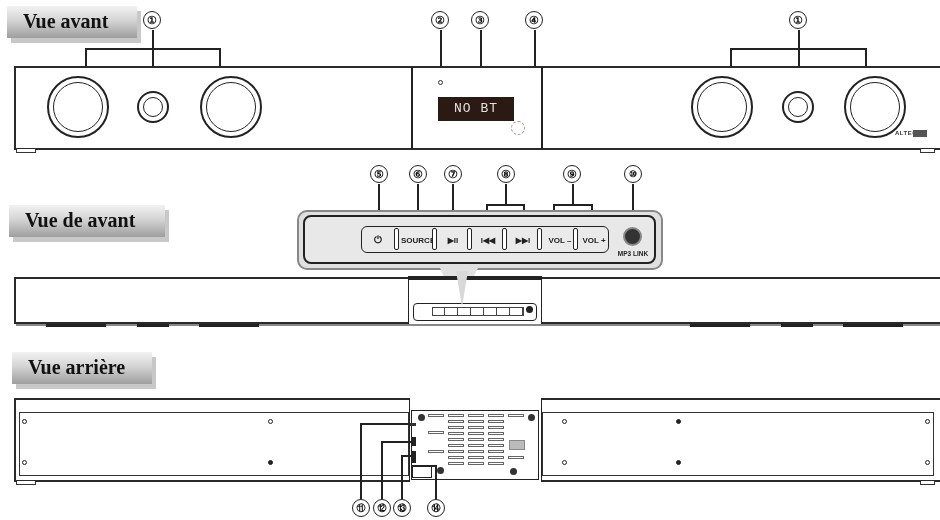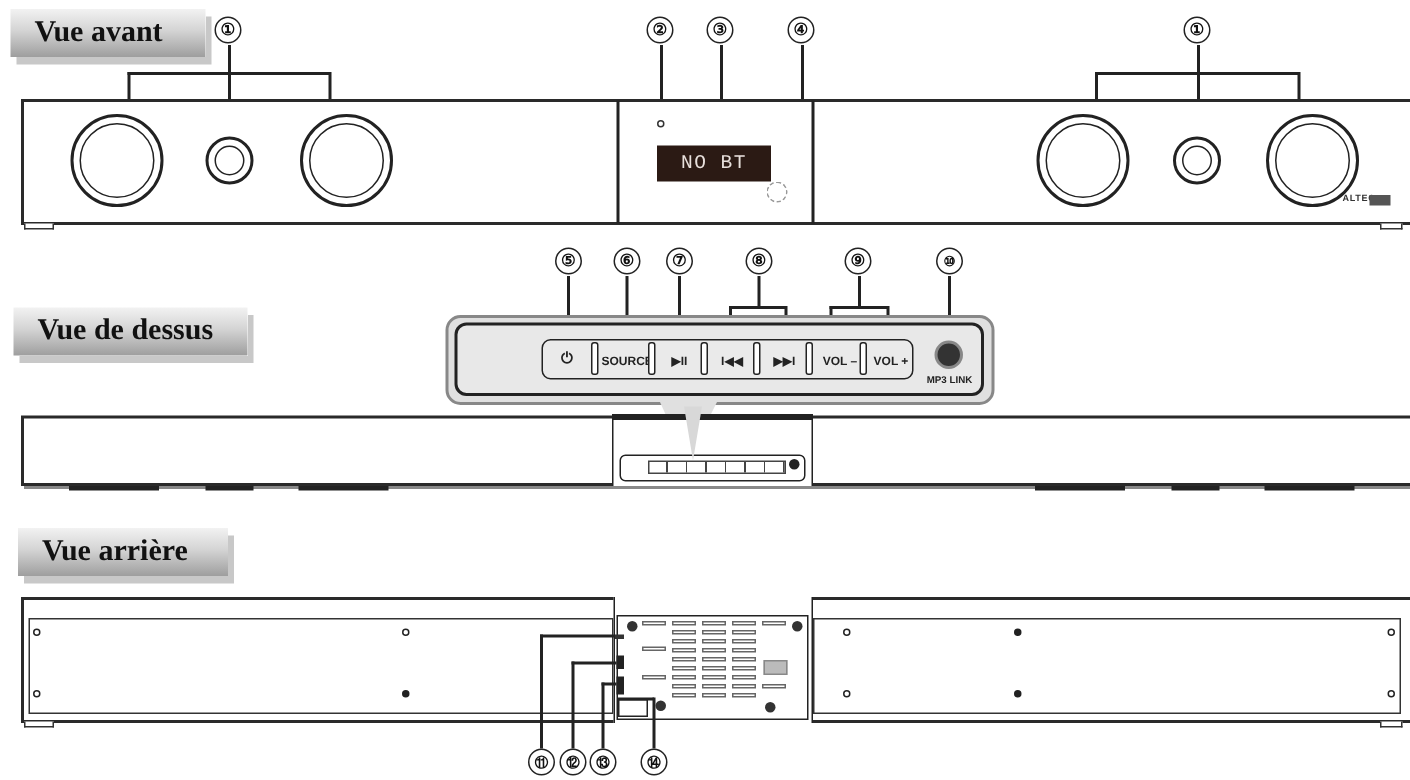--- a/index.html
+++ b/index.html
@@ -74,21 +74,21 @@
 <div class="ring" style="left:788px; top:97px; width:20px; height:20px; border:1.5px solid #222;"></div>
 <div class="ring" style="left:844px; top:76px; width:62px; height:62px; border:2.5px solid #222;"></div>
 <div class="ring" style="left:850px; top:82px; width:50px; height:50px; border:1.2px solid #222;"></div>
 
 <div class="ring" style="left:438px; top:80px; width:5px; height:5px; border:1.2px solid #333;"></div>
 <div class="display" style="left:438px; top:97px; width:76px; height:24px; line-height:24px;">NO BT</div>
 <div class="ring" style="left:511px; top:121px; width:14px; height:14px; border:1px dashed #999;"></div>
 <div class="abs" style="left:895px; top:130px; font-size:6px; font-weight:bold; color:#333; letter-spacing:0.5px;">ALTEC</div>
 <div class="abs" style="left:913px; top:130px; width:14px; height:7px; background:#555;"></div>
 
-<div class="section-label" style="left:9px; top:205px; width:126px;">Vue de dessus</div>
+<div class="section-label" style="left:9px; top:205px; width:126px;">Vue de avant</div>
 
 <div class="callout" style="left:370px; top:165px;">⑤</div>
 <div class="line" style="left:378px; top:184px; width:1.5px; height:43px;"></div>
 <div class="callout" style="left:409px; top:165px;">⑥</div>
 <div class="line" style="left:417px; top:184px; width:1.5px; height:43px;"></div>
 <div class="callout" style="left:444px; top:165px;">⑦</div>
 <div class="line" style="left:452px; top:184px; width:1.5px; height:43px;"></div>
 <div class="callout" style="left:497px; top:165px;">⑧</div>
 <div class="line" style="left:505px; top:184px; width:1.5px; height:20px;"></div>
 <div class="line" style="left:486px; top:204px; width:38px; height:1.5px;"></div>

